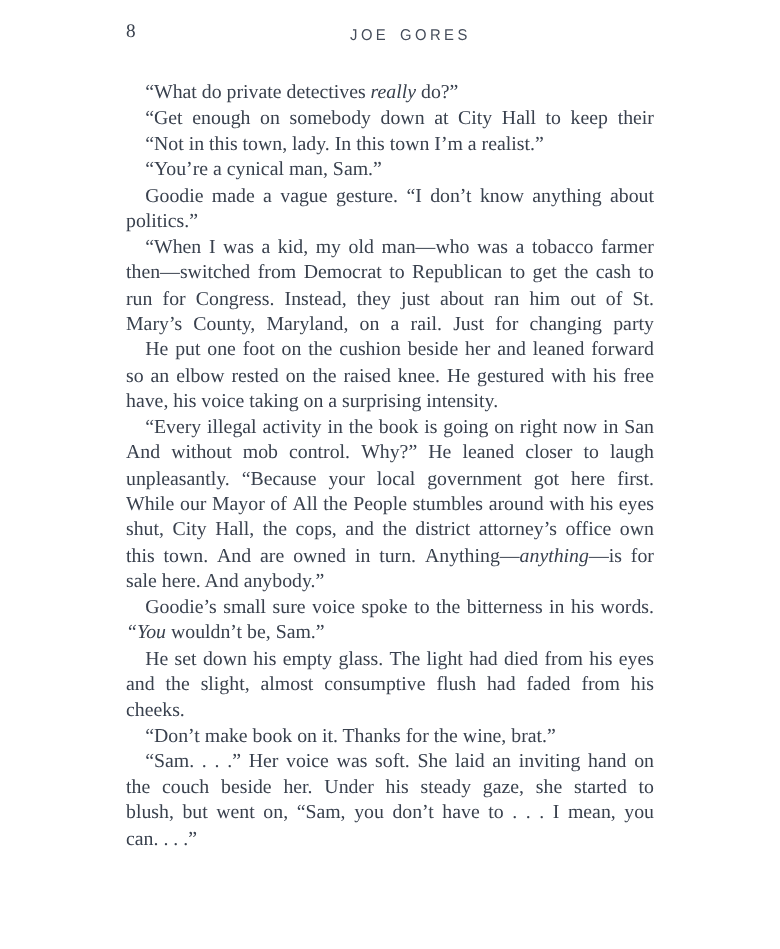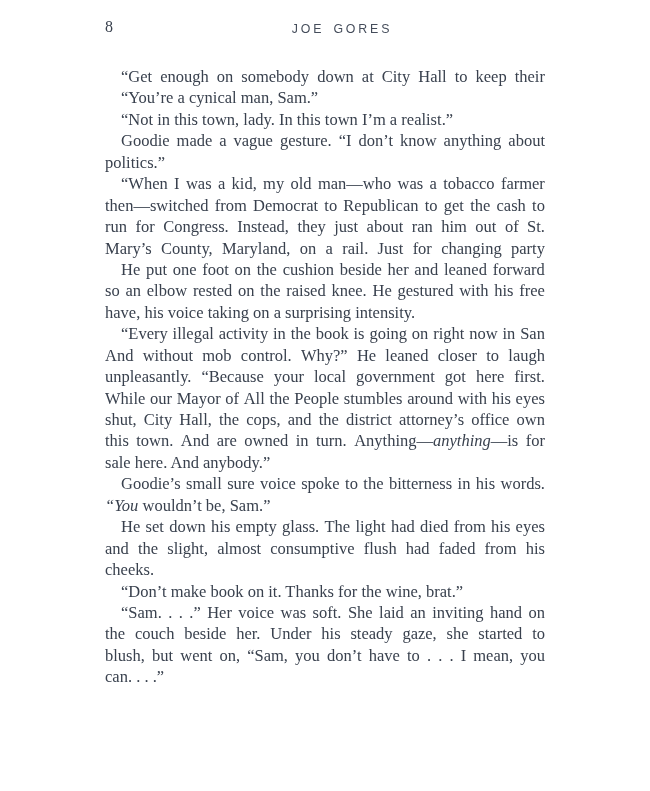--- a/index.html
+++ b/index.html
@@ -60,27 +60,30 @@
   i { font-style: italic; }
 </style>
 </head>
 <body>
 
 <div class="page">
   <div class="page-number">8</div>
   <div class="running-head">JOE GORES</div>
   <div class="body-text">
       <div class="paragraph">
+        <div class="line indent"><span>“What do private detectives </span><i>really</i><span> do?”</span></div>
+      </div>
+      <div class="paragraph">
         <div class="line just indent"><span class="word"><span>“Get</span></span><span class="word"><span>enough</span></span><span class="word"><span>on</span></span><span class="word"><span>somebody</span></span><span class="word"><span>down</span></span><span class="word"><span>at</span></span><span class="word"><span>City</span></span><span class="word"><span>Hall</span></span><span class="word"><span>to</span></span><span class="word"><span>keep</span></span><span class="word"><span>their</span></span></div>
       </div>
       <div class="paragraph">
-        <div class="line indent"><span>“You’re a cynical man, Sam.”</span></div>
+        <div class="line indent"><span>“Not in this town, lady. In this town I’m a realist.”</span></div>
       </div>
       <div class="paragraph">
-        <div class="line indent"><span>“Not in this town, lady. In this town I’m a realist.”</span></div>
+        <div class="line indent"><span>“You’re a cynical man, Sam.”</span></div>
       </div>
       <div class="paragraph">
         <div class="line just indent"><span class="word"><span>Goodie</span></span><span class="word"><span>made</span></span><span class="word"><span>a</span></span><span class="word"><span>vague</span></span><span class="word"><span>gesture.</span></span><span class="word"><span>“I</span></span><span class="word"><span>don’t</span></span><span class="word"><span>know</span></span><span class="word"><span>anything</span></span><span class="word"><span>about</span></span></div>
         <div class="line"><span>politics.”</span></div>
       </div>
       <div class="paragraph">
         <div class="line just indent"><span class="word"><span>“When</span></span><span class="word"><span>I</span></span><span class="word"><span>was</span></span><span class="word"><span>a</span></span><span class="word"><span>kid,</span></span><span class="word"><span>my</span></span><span class="word"><span>old</span></span><span class="word"><span>man—who</span></span><span class="word"><span>was</span></span><span class="word"><span>a</span></span><span class="word"><span>tobacco</span></span><span class="word"><span>farmer</span></span></div>
         <div class="line just"><span class="word"><span>then—switched</span></span><span class="word"><span>from</span></span><span class="word"><span>Democrat</span></span><span class="word"><span>to</span></span><span class="word"><span>Republican</span></span><span class="word"><span>to</span></span><span class="word"><span>get</span></span><span class="word"><span>the</span></span><span class="word"><span>cash</span></span><span class="word"><span>to</span></span></div>
         <div class="line just"><span class="word"><span>run</span></span><span class="word"><span>for</span></span><span class="word"><span>Congress.</span></span><span class="word"><span>Instead,</span></span><span class="word"><span>they</span></span><span class="word"><span>just</span></span><span class="word"><span>about</span></span><span class="word"><span>ran</span></span><span class="word"><span>him</span></span><span class="word"><span>out</span></span><span class="word"><span>of</span></span><span class="word"><span>St.</span></span></div>
         <div class="line just"><span class="word"><span>Mary’s</span></span><span class="word"><span>County,</span></span><span class="word"><span>Maryland,</span></span><span class="word"><span>on</span></span><span class="word"><span>a</span></span><span class="word"><span>rail.</span></span><span class="word"><span>Just</span></span><span class="word"><span>for</span></span><span class="word"><span>changing</span></span><span class="word"><span>party</span></span></div>

